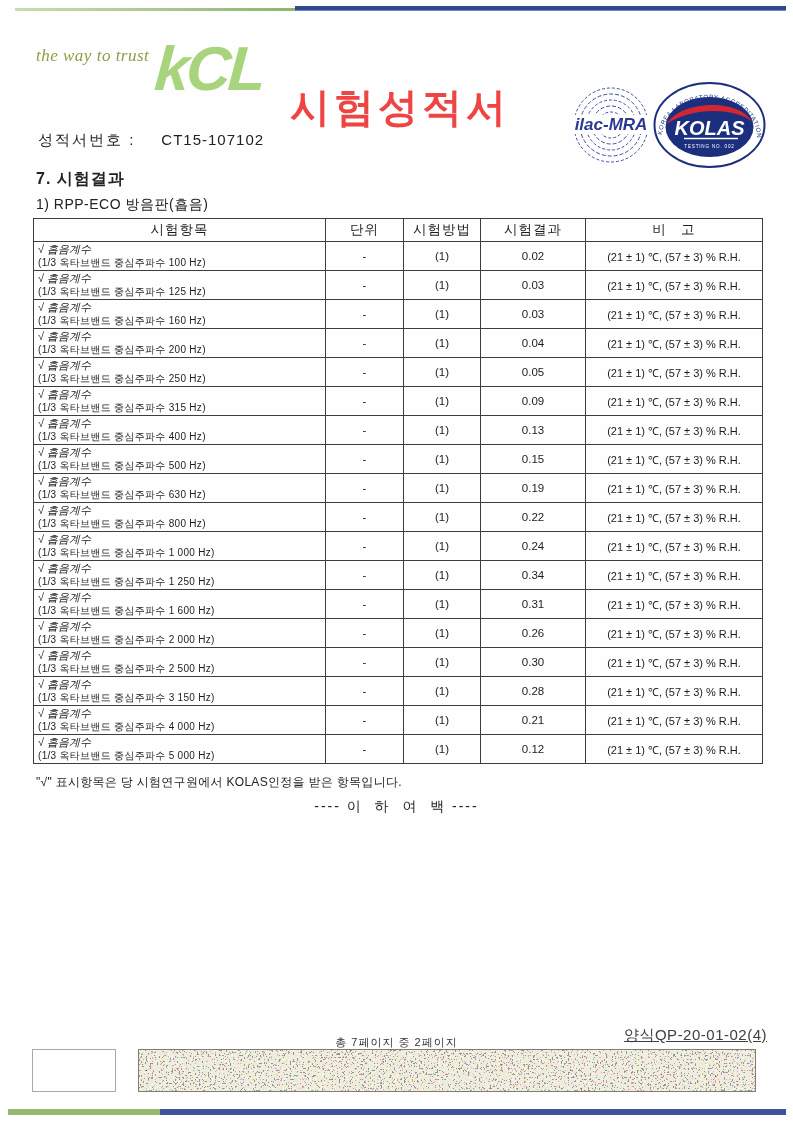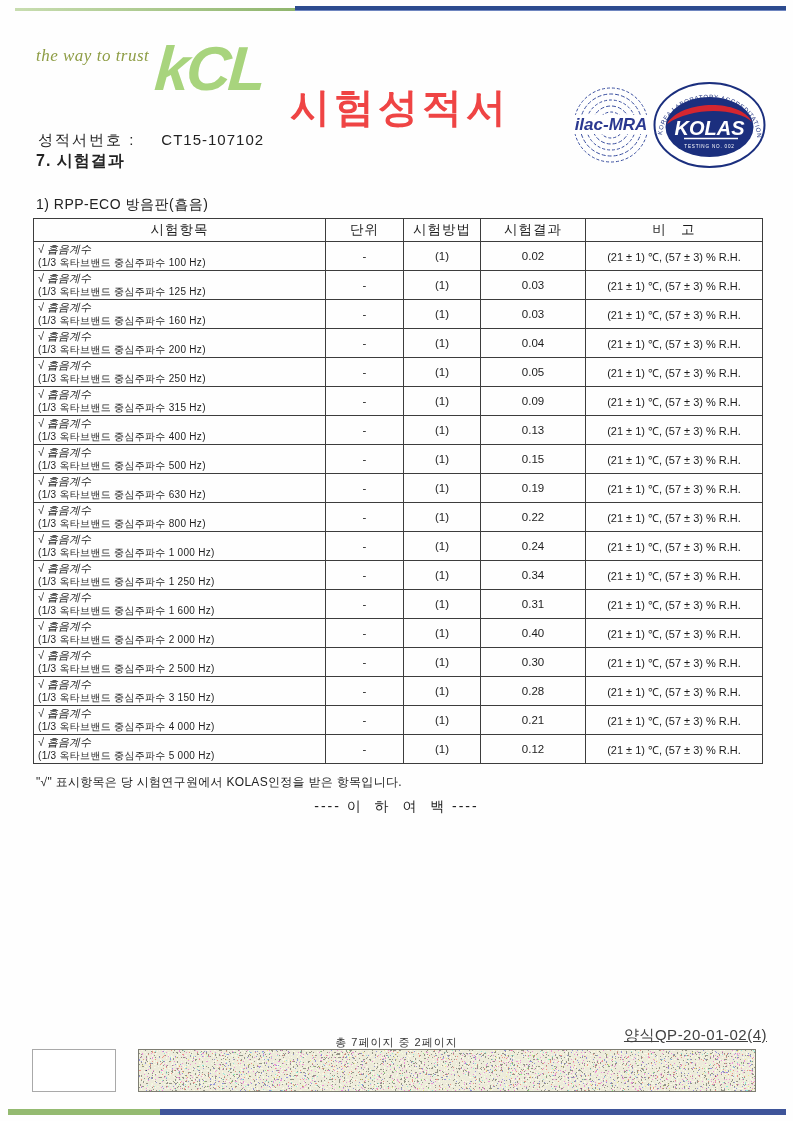--- a/index.html
+++ b/index.html
@@ -27,21 +27,21 @@
   
   .cert-logos { position: absolute; right: 26px; top: 81px; display: flex; align-items: center; }
   .cert-logos svg { display: block; }
 
   
   .report-no-row { position: absolute; left: 38px; top: 131px; font-size: 15px; color: #222; display: flex; }
   .report-no-row .label { letter-spacing: 2px; }
   .report-no-row .value { margin-left: 26px; letter-spacing: 1px; }
 
   
-  .section-heading { position: absolute; left: 36px; top: 151px; font-size: 16px; font-weight: bold; letter-spacing: 1px; }
+  .section-heading { position: absolute; left: 36px; top: 169px; font-size: 16px; font-weight: bold; letter-spacing: 1px; }
   .sub-heading { position: absolute; left: 36px; top: 196px; font-size: 14px; letter-spacing: 0.5px; }
 
   
   .results-table { position: absolute; left: 33px; top: 218px; width: 729px;
     border-collapse: collapse; table-layout: fixed; font-size: 11.5px; color: #1c1c1c; }
   .results-table th, .results-table td { border: 1px solid #3d3d3d; }
   .results-table { border: 1.5px solid #333; }
   .results-table th { height: 23px; font-weight: normal; font-size: 13.5px; text-align: center; white-space: pre; letter-spacing: 1px; }
   .results-table td { height: 29px; text-align: center; vertical-align: middle; }
   .results-table td.item-cell { text-align: left; padding: 1px 3px 1px 4px; }
@@ -282,21 +282,21 @@
       <td class="remark-cell">(21 ± 1) ℃, (57 ± 3) % R.H.</td>
     </tr>
 
     <tr>
       <td class="item-cell">
         <span class="item-line1">√ 흡음계수</span>
         <span class="item-line2">(1/3 옥타브밴드 중심주파수 2 000 Hz)</span>
       </td>
       <td>-</td>
       <td>(1)</td>
-      <td>0.40</td>
+      <td>0.26</td>
       <td class="remark-cell">(21 ± 1) ℃, (57 ± 3) % R.H.</td>
     </tr>
 
     <tr>
       <td class="item-cell">
         <span class="item-line1">√ 흡음계수</span>
         <span class="item-line2">(1/3 옥타브밴드 중심주파수 2 500 Hz)</span>
       </td>
       <td>-</td>
       <td>(1)</td>

